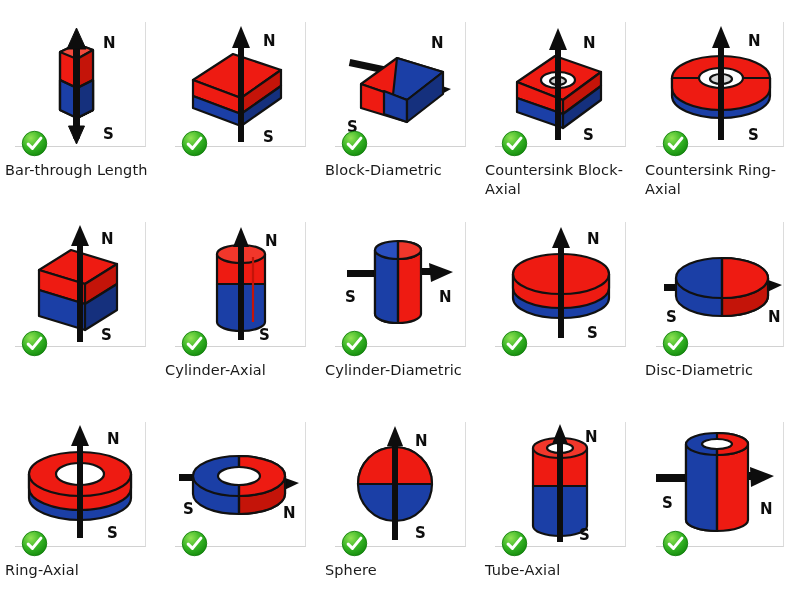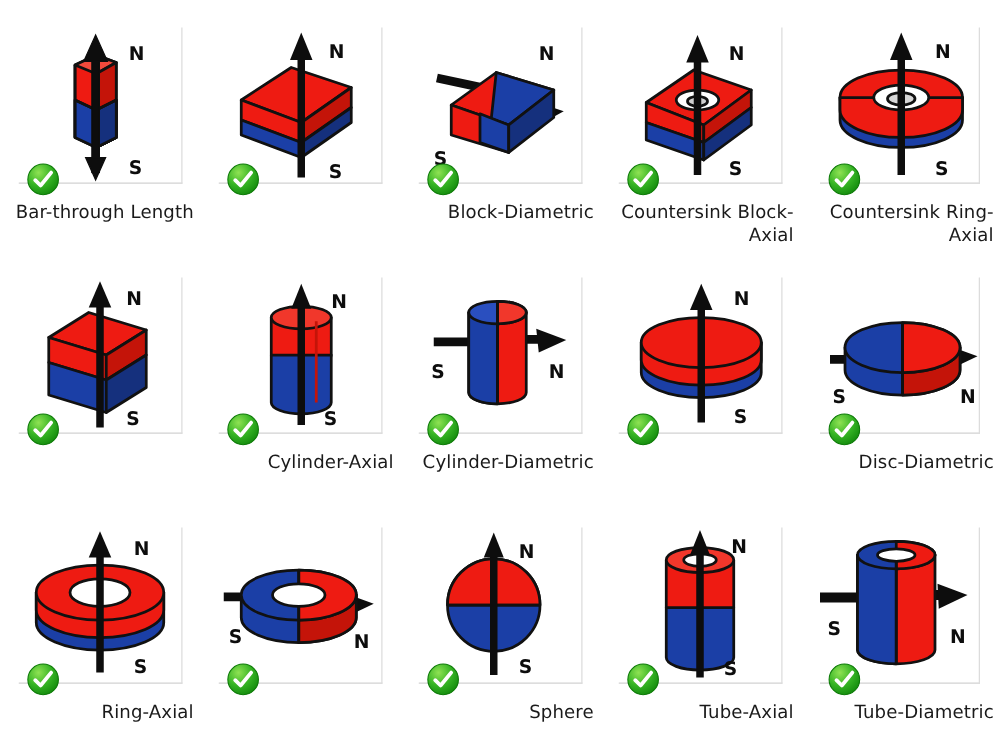--- a/index.html
+++ b/index.html
@@ -40,21 +40,21 @@
   .badge{
     position:absolute;
     left:6px;
     bottom:-11px;
     width:27px;height:27px;
     z-index:6;
   }
   .caption{
     margin-top:14px;
     width:150px;
-    text-align:right;
+    text-align:left;
     font-size:14.5px;
     color:#1a1a1a;
     line-height:1.35;
     letter-spacing:.1px;
     word-wrap:break-word;
   }
   .lbl{
     font-weight:bold;
     font-size:15px;
     fill:#0d0d0d;
@@ -440,16 +440,15 @@
           <line x1="61" y1="27" x2="61" y2="109"></line>
         </g>
         <text class="lbl" x="104" y="92">N</text>
         <text class="lbl" x="6" y="86">S</text>
       </svg>
       <svg class="badge" viewBox="0 0 32 32">
         <circle cx="16" cy="16" r="14.5" fill="url(#g1)" stroke="#0e7a08" stroke-width="1"></circle>
         <path d="M8.5 16.8 L13.6 21.8 L23.6 9.6" fill="none" stroke="#fff" stroke-width="3.6" stroke-linecap="round" stroke-linejoin="round"></path>
       </svg>
     </div>
-    <div class="caption">Tube-Diametric</div>
   </div>
 
 </div>
 
 </body></html>

